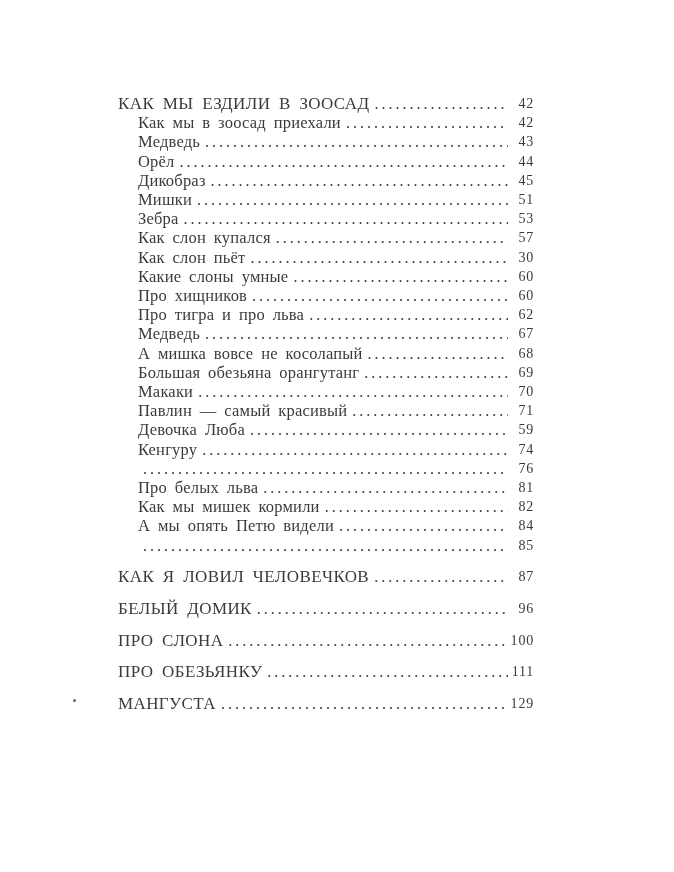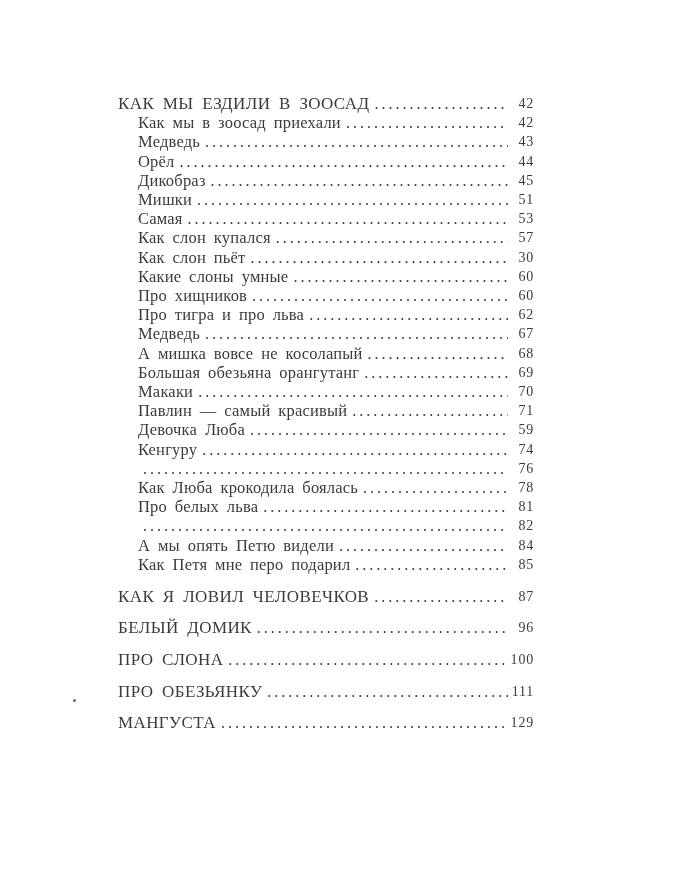--- a/index.html
+++ b/index.html
@@ -108,21 +108,21 @@
         <span class="title">Дикобраз</span>
         <span class="dots"></span>
         <span class="page-num">45</span>
       </div>
       <div class="row sub">
         <span class="title">Мишки</span>
         <span class="dots"></span>
         <span class="page-num">51</span>
       </div>
       <div class="row sub">
-        <span class="title">Самая</span>
+        <span class="title">Зебра</span>
         <span class="dots"></span>
         <span class="page-num">53</span>
       </div>
       <div class="row sub">
         <span class="title">Как слон купался</span>
         <span class="dots"></span>
         <span class="page-num">57</span>
       </div>
       <div class="row sub">
         <span class="title">Как слон пьёт</span>
@@ -177,40 +177,35 @@
       <div class="row sub">
         <span class="title">Кенгуру</span>
         <span class="dots"></span>
         <span class="page-num">74</span>
       </div>
       <div class="row sub">
         <span class="dots"></span>
         <span class="page-num">76</span>
       </div>
       <div class="row sub">
-        <span class="title">Как Люба крокодила боялась</span>
-        <span class="dots"></span>
-        <span class="page-num">78</span>
-      </div>
-      <div class="row sub">
         <span class="title">Про белых льва</span>
         <span class="dots"></span>
         <span class="page-num">81</span>
       </div>
       <div class="row sub">
+        <span class="title">Как мы мишек кормили</span>
         <span class="dots"></span>
         <span class="page-num">82</span>
       </div>
       <div class="row sub">
         <span class="title">А мы опять Петю видели</span>
         <span class="dots"></span>
         <span class="page-num">84</span>
       </div>
       <div class="row sub">
-        <span class="title">Как Петя мне перо подарил</span>
         <span class="dots"></span>
         <span class="page-num">85</span>
       </div>
       <div class="row chapter spaced">
         <span class="title">КАК Я ЛОВИЛ ЧЕЛОВЕЧКОВ</span>
         <span class="dots"></span>
         <span class="page-num">87</span>
       </div>
       <div class="row chapter spaced">
         <span class="title">БЕЛЫЙ ДОМИК</span>

